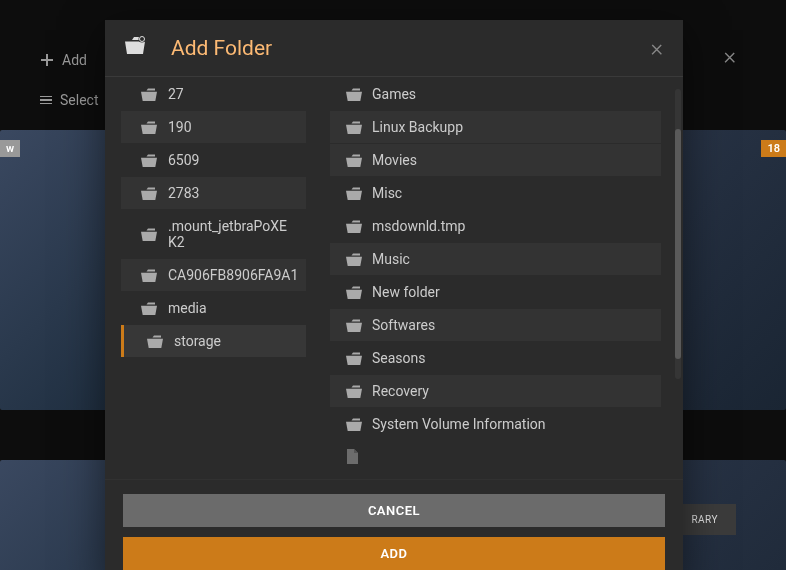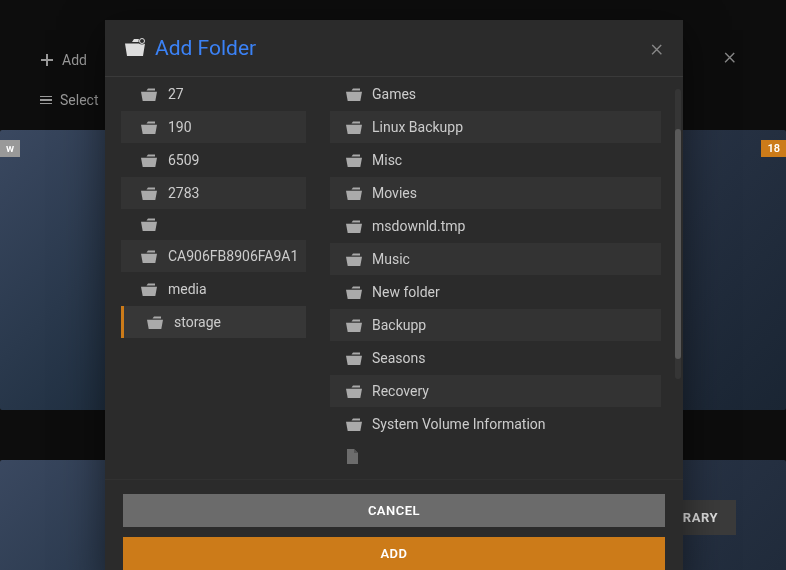--- a/index.html
+++ b/index.html
@@ -98,22 +98,22 @@
       font-weight: 300;
     }
     
     .library-btn {
       position: absolute;
       bottom: 35px;
       right: 50px;
       background: #3b3b3b;
       color: #ddd;
       padding: 10px 18px;
-      font-size: 13px;
-      font-weight: 700;
+      font-size: 10px;
+      font-weight: 400;
       letter-spacing: 0.5px;
     }
     
     .modal {
       position: absolute;
       left: 105px;
       top: 20px;
       width: 578px;
       background: #2b2b2b;
       box-shadow: 0 10px 40px rgba(0,0,0,0.5);
@@ -124,23 +124,23 @@
     .modal-header {
       display: flex;
       align-items: center;
       justify-content: space-between;
       padding: 16px 20px;
       border-bottom: 1px solid #3a3a3a;
     }
     
     .modal-title {
       display: flex;
-      align-items: center;
-      gap: 8px;
-      color: #3b82f6;
+      align-items: flex-start;
+      gap: 24px;
+      color: #fdba74;
       font-size: 21px;
       font-weight: 400;
     }
     
     .modal-close {
       color: #888;
       font-size: 24px;
       font-weight: 300;
       cursor: pointer;
       line-height: 1;
@@ -378,20 +378,21 @@
         <div class="folder-item alt">
           <svg class="folder-icon" width="16" height="13" viewBox="0 0 16 13">
             <path d="M0 2.5 L5.5 2.5 L7 0.5 L14 0.5 L14 2.5 L0 2.5 Z M0 3.8 L16 3.8 L14.3 13 L1.7 13 Z" fill="#aaa"></path>
           </svg>
           <span class="">2783</span>
         </div>
         <div class="folder-item">
           <svg class="folder-icon" width="16" height="13" viewBox="0 0 16 13">
             <path d="M0 2.5 L5.5 2.5 L7 0.5 L14 0.5 L14 2.5 L0 2.5 Z M0 3.8 L16 3.8 L14.3 13 L1.7 13 Z" fill="#aaa"></path>
           </svg>
+          <span class="wrap-text">.mount_jetbraPoXEK2</span>
         </div>
         <div class="folder-item alt">
           <svg class="folder-icon" width="16" height="13" viewBox="0 0 16 13">
             <path d="M0 2.5 L5.5 2.5 L7 0.5 L14 0.5 L14 2.5 L0 2.5 Z M0 3.8 L16 3.8 L14.3 13 L1.7 13 Z" fill="#aaa"></path>
           </svg>
           <span class="">CA906FB8906FA9A1</span>
         </div>
         <div class="folder-item">
           <svg class="folder-icon" width="16" height="13" viewBox="0 0 16 13">
             <path d="M0 2.5 L5.5 2.5 L7 0.5 L14 0.5 L14 2.5 L0 2.5 Z M0 3.8 L16 3.8 L14.3 13 L1.7 13 Z" fill="#aaa"></path>
@@ -412,55 +413,55 @@
               <path d="M0 2.5 L5.5 2.5 L7 0.5 L14 0.5 L14 2.5 L0 2.5 Z M0 3.8 L16 3.8 L14.3 13 L1.7 13 Z" fill="#aaa"></path>
             </svg>
             <span>Games</span>
           </div>
           <div class="folder-item alt">
             <svg class="folder-icon" width="16" height="13" viewBox="0 0 16 13">
               <path d="M0 2.5 L5.5 2.5 L7 0.5 L14 0.5 L14 2.5 L0 2.5 Z M0 3.8 L16 3.8 L14.3 13 L1.7 13 Z" fill="#aaa"></path>
             </svg>
             <span>Linux Backupp</span>
           </div>
+          <div class="folder-item alt">
+            <svg class="folder-icon" width="16" height="13" viewBox="0 0 16 13">
+              <path d="M0 2.5 L5.5 2.5 L7 0.5 L14 0.5 L14 2.5 L0 2.5 Z M0 3.8 L16 3.8 L14.3 13 L1.7 13 Z" fill="#aaa"></path>
+            </svg>
+            <span>Movies</span>
+          </div>
           <div class="folder-item">
             <svg class="folder-icon" width="16" height="13" viewBox="0 0 16 13">
               <path d="M0 2.5 L5.5 2.5 L7 0.5 L14 0.5 L14 2.5 L0 2.5 Z M0 3.8 L16 3.8 L14.3 13 L1.7 13 Z" fill="#aaa"></path>
             </svg>
             <span>Misc</span>
           </div>
+          <div class="folder-item">
+            <svg class="folder-icon" width="16" height="13" viewBox="0 0 16 13">
+              <path d="M0 2.5 L5.5 2.5 L7 0.5 L14 0.5 L14 2.5 L0 2.5 Z M0 3.8 L16 3.8 L14.3 13 L1.7 13 Z" fill="#aaa"></path>
+            </svg>
+            <span>msdownld.tmp</span>
+          </div>
           <div class="folder-item alt">
             <svg class="folder-icon" width="16" height="13" viewBox="0 0 16 13">
               <path d="M0 2.5 L5.5 2.5 L7 0.5 L14 0.5 L14 2.5 L0 2.5 Z M0 3.8 L16 3.8 L14.3 13 L1.7 13 Z" fill="#aaa"></path>
             </svg>
-            <span>Movies</span>
-          </div>
-          <div class="folder-item">
-            <svg class="folder-icon" width="16" height="13" viewBox="0 0 16 13">
-              <path d="M0 2.5 L5.5 2.5 L7 0.5 L14 0.5 L14 2.5 L0 2.5 Z M0 3.8 L16 3.8 L14.3 13 L1.7 13 Z" fill="#aaa"></path>
-            </svg>
-            <span>msdownld.tmp</span>
+            <span>Music</span>
+          </div>
+          <div class="folder-item">
+            <svg class="folder-icon" width="16" height="13" viewBox="0 0 16 13">
+              <path d="M0 2.5 L5.5 2.5 L7 0.5 L14 0.5 L14 2.5 L0 2.5 Z M0 3.8 L16 3.8 L14.3 13 L1.7 13 Z" fill="#aaa"></path>
+            </svg>
+            <span>New folder</span>
           </div>
           <div class="folder-item alt">
             <svg class="folder-icon" width="16" height="13" viewBox="0 0 16 13">
               <path d="M0 2.5 L5.5 2.5 L7 0.5 L14 0.5 L14 2.5 L0 2.5 Z M0 3.8 L16 3.8 L14.3 13 L1.7 13 Z" fill="#aaa"></path>
             </svg>
-            <span>Music</span>
-          </div>
-          <div class="folder-item">
-            <svg class="folder-icon" width="16" height="13" viewBox="0 0 16 13">
-              <path d="M0 2.5 L5.5 2.5 L7 0.5 L14 0.5 L14 2.5 L0 2.5 Z M0 3.8 L16 3.8 L14.3 13 L1.7 13 Z" fill="#aaa"></path>
-            </svg>
-            <span>New folder</span>
-          </div>
-          <div class="folder-item alt">
-            <svg class="folder-icon" width="16" height="13" viewBox="0 0 16 13">
-              <path d="M0 2.5 L5.5 2.5 L7 0.5 L14 0.5 L14 2.5 L0 2.5 Z M0 3.8 L16 3.8 L14.3 13 L1.7 13 Z" fill="#aaa"></path>
-            </svg>
-            <span>Backupp</span>
+            <span>Softwares</span>
           </div>
           <div class="folder-item">
             <svg class="folder-icon" width="16" height="13" viewBox="0 0 16 13">
               <path d="M0 2.5 L5.5 2.5 L7 0.5 L14 0.5 L14 2.5 L0 2.5 Z M0 3.8 L16 3.8 L14.3 13 L1.7 13 Z" fill="#aaa"></path>
             </svg>
             <span>Seasons</span>
           </div>
           <div class="folder-item alt">
             <svg class="folder-icon" width="16" height="13" viewBox="0 0 16 13">
               <path d="M0 2.5 L5.5 2.5 L7 0.5 L14 0.5 L14 2.5 L0 2.5 Z M0 3.8 L16 3.8 L14.3 13 L1.7 13 Z" fill="#aaa"></path>

